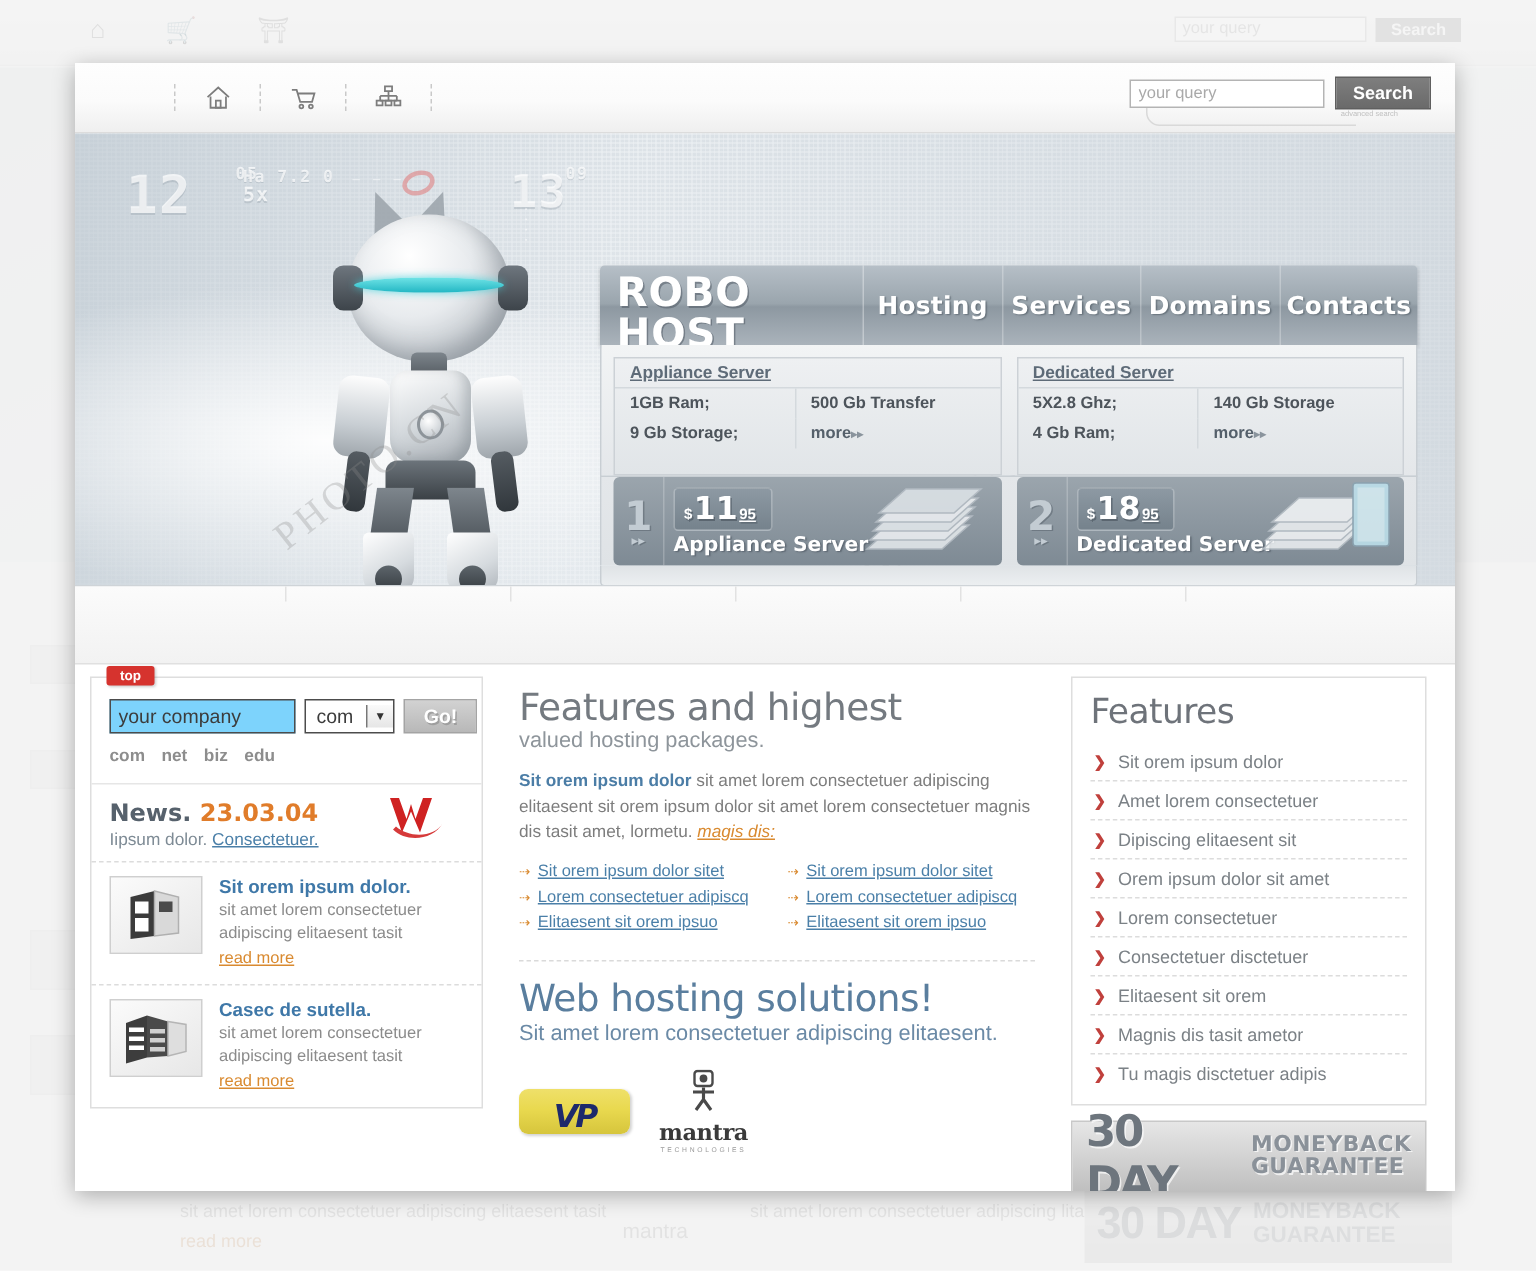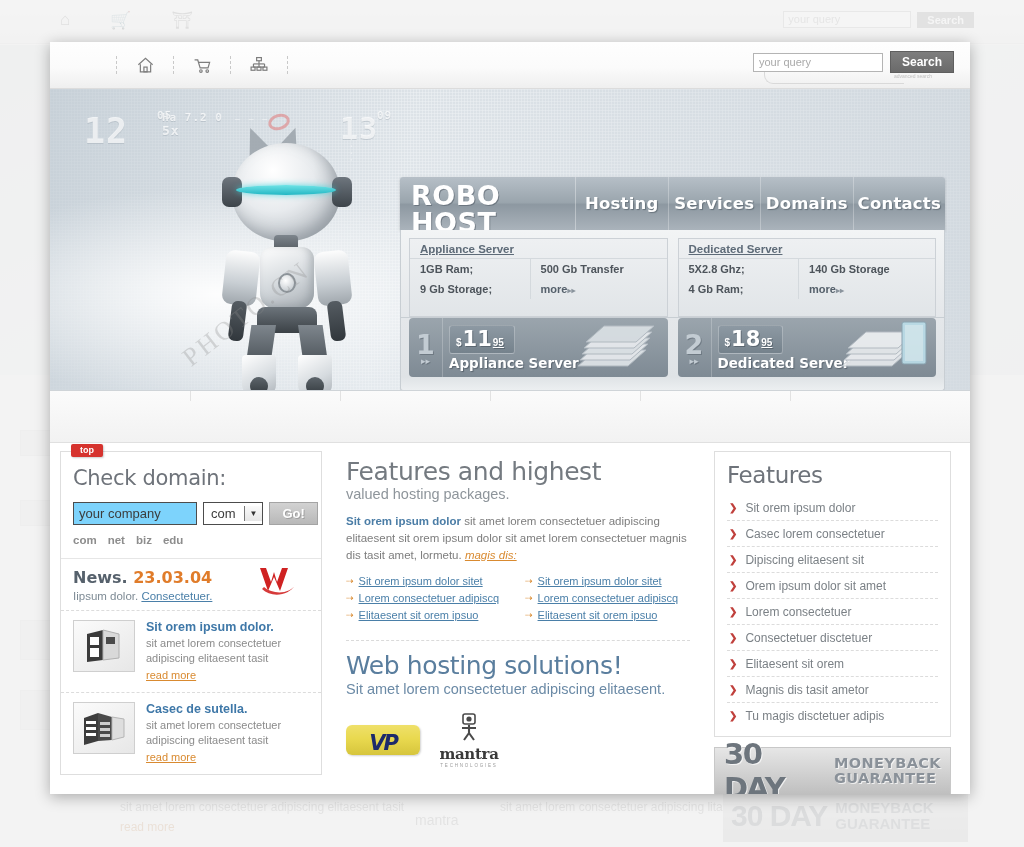--- a/index.html
+++ b/index.html
@@ -652,21 +652,20 @@
     <span class="tick" style="left:590px;"></span>
     <span class="tick" style="left:740px;"></span>
   </div>
 
   <div class="content">
 
     <div class="col-left">
       <div class="panel">
         <div class="badge-top">top</div>
         <div class="chk">
-          <h2>Check domain:</h2>
           <div class="chk-row">
             <input type="text" value="your company" style="">
             <div class="sel">
               <span class="val">com</span>
               <span class="arw">▼</span>
             </div>
             <button class="gobtn">Go!</button>
           </div>
           <div class="tlds">
             <span>com</span>
@@ -796,21 +795,21 @@
     <div class="col-right">
       <div class="feat">
         <h2>Features</h2>
         <ul>
           <li>
             <span class="ar">❯</span>
             <span>Sit orem ipsum dolor</span>
             </li>
           <li>
             <span class="ar">❯</span>
-            <span>Casec lorem consectetuer</span>
+            <span>Amet lorem consectetuer</span>
             </li>
           <li>
             <span class="ar">❯</span>
             <span>Dipiscing elitaesent sit</span>
             </li>
           <li>
             <span class="ar">❯</span>
             <span>Orem ipsum dolor sit amet</span>
             </li>
           <li>

